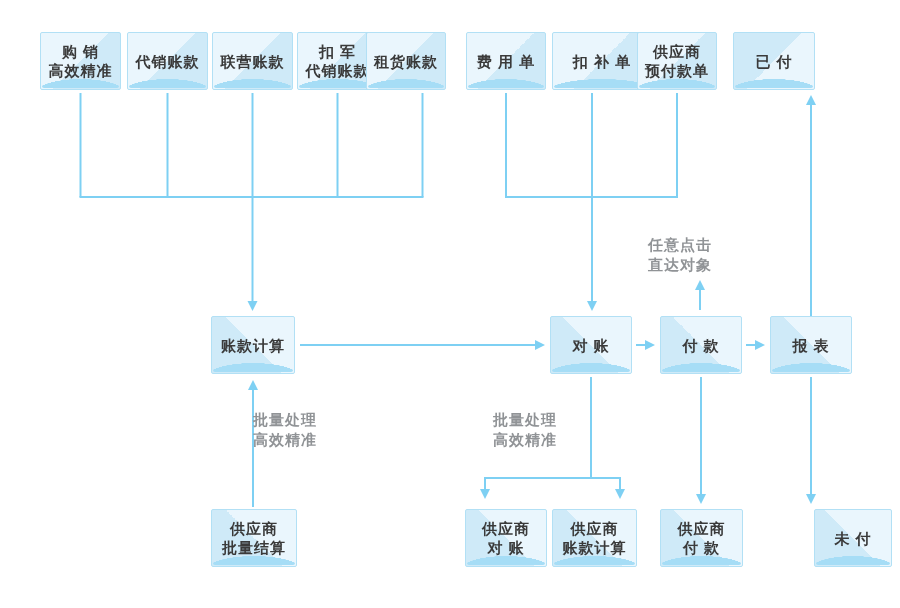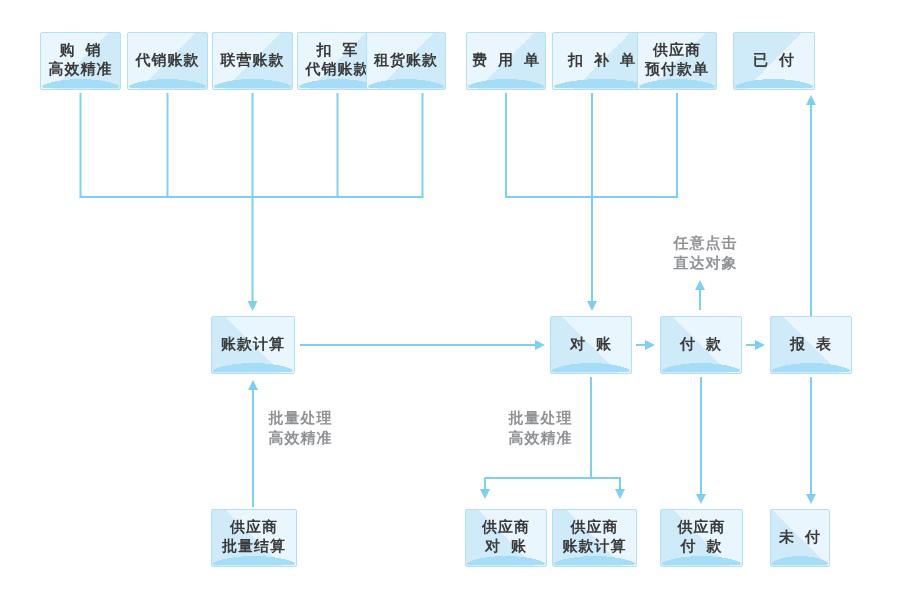--- a/index.html
+++ b/index.html
@@ -1,18 +1,18 @@
 <!DOCTYPE html>
 <html style="--line: #7ed0f3; --box-border: #b2e0f5; --box-light: #eaf6fd; --box-medium: #cfeaf8; --box-arc: #a6ddf6; --text: #3a3a3a; --ann: #909396;"><head>
 <meta charset="utf-8">
 <style>
   html,body{margin:0;padding:0;background:#ffffff;}
   #stage{
     position:relative;width:900px;height:608px;background:#ffffff;overflow:hidden;
-    font-family:Liberation Mono, monospace;
+    font-family:Liberation Sans, sans-serif;
   }
   .wires{position:absolute;left:0;top:0;}
   .ln line{stroke:var(--line);stroke-width:2;fill:none;}
   .ah{fill:var(--line);}
   .box{
     position:absolute;height:58px;box-sizing:border-box;
     border:1px solid var(--box-border);border-radius:2px;
     background:linear-gradient(135deg,var(--box-light) 50%,var(--box-medium) 50%);
     display:flex;flex-direction:column;align-items:center;justify-content:center;
     color:var(--text);font-weight:bold;font-size:15px;line-height:19px;
@@ -20,21 +20,21 @@
   }
   .box.s45{background:linear-gradient(45deg,var(--box-medium) 50%,var(--box-light) 50%);}
   .box.inv{background:linear-gradient(135deg,var(--box-medium) 50%,var(--box-light) 50%);}
   .box::after{
     content:"";position:absolute;left:1px;right:1px;bottom:1px;height:9px;
     background:radial-gradient(ellipse 58% 150% at 50% 150%,var(--box-arc) 99%,transparent 100%);
     border-radius:0 0 2px 2px;pointer-events:none;
   }
   .box .l{position:relative;z-index:1;}
   .ann{
-    position:absolute;text-align:center;color:var(--ann);
+    position:absolute;color:var(--ann);
     font-weight:bold;font-size:15px;line-height:20px;letter-spacing:1px;z-index:2;
   }
 </style>
 </head>
 <body>
 
 <div id="stage">
 
   <svg class="wires" width="900" height="608">
     <defs>
@@ -123,21 +123,21 @@
     <span class="l">对 账</span>
   </div>
   <div class="box s45" style="left:552px;top:509px;width:85px">
     <span class="l">供应商</span>
     <span class="l">账款计算</span>
   </div>
   <div class="box s45" style="left:660px;top:509px;width:83px">
     <span class="l">供应商</span>
     <span class="l">付 款</span>
   </div>
-  <div class="box s45" style="left:770px;top:509px;width:60px">
+  <div class="box s45" style="left:814px;top:509px;width:78px">
     <span class="l">未 付</span>
   </div>
 
   <div class="ann" style="left:648px;top:235px;width:115px">
     <div>任意点击</div>
     <div>直达对象</div>
   </div>
   <div class="ann" style="left:253px;top:410px;width:95px">
     <div>批量处理</div>
     <div>高效精准</div>

